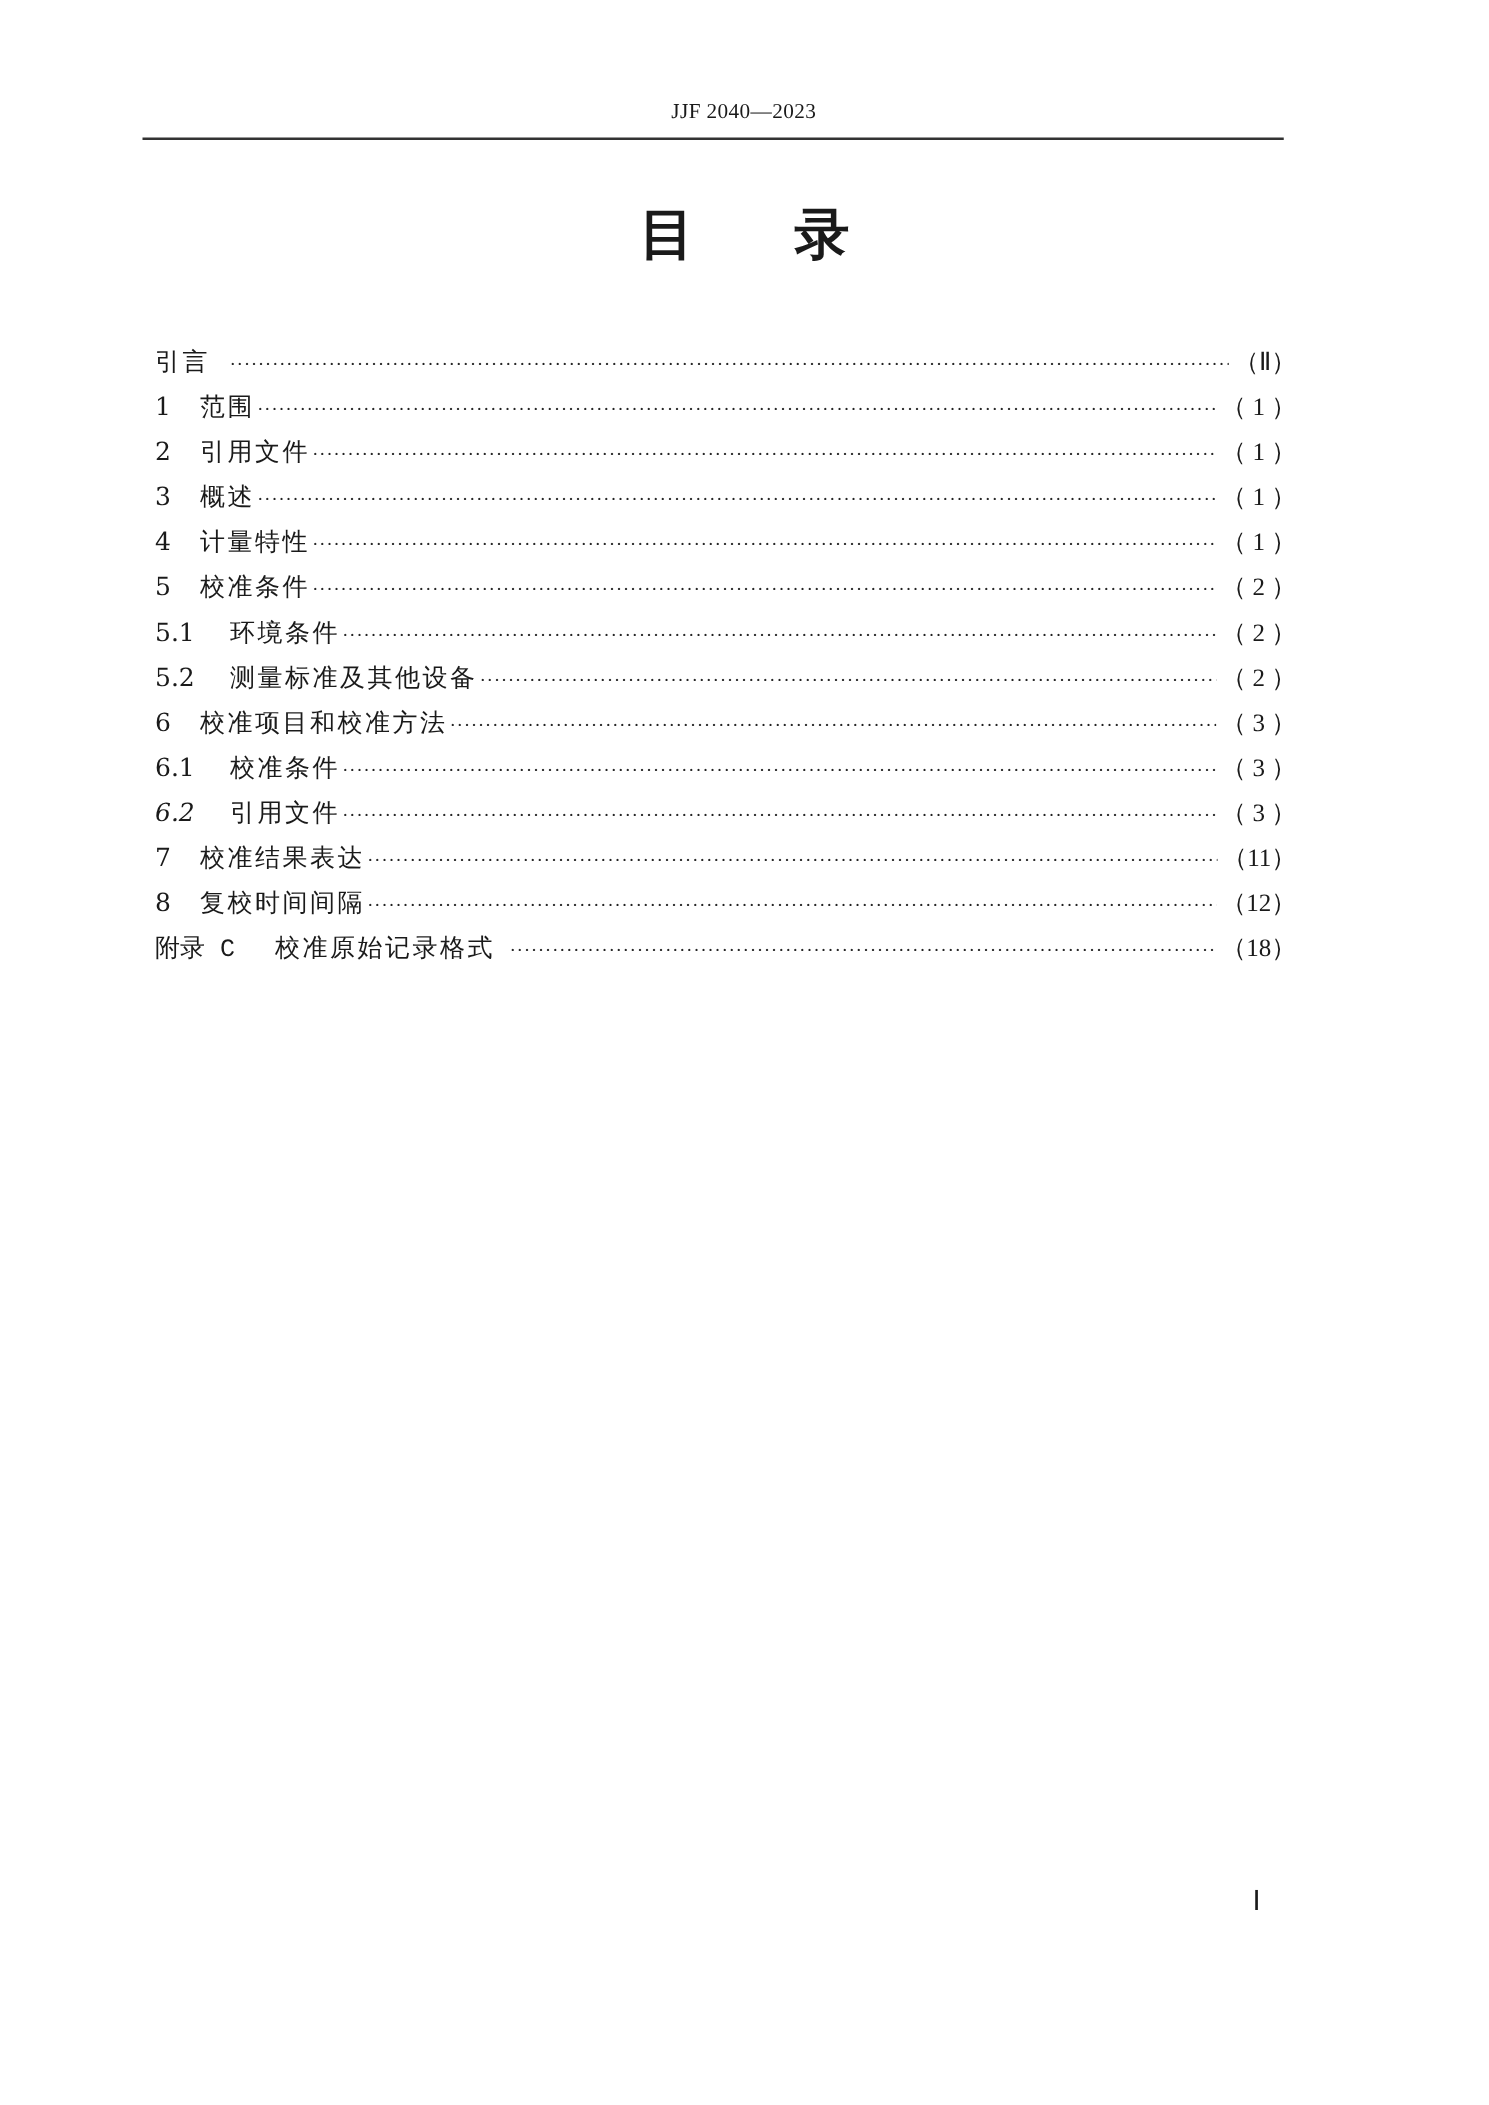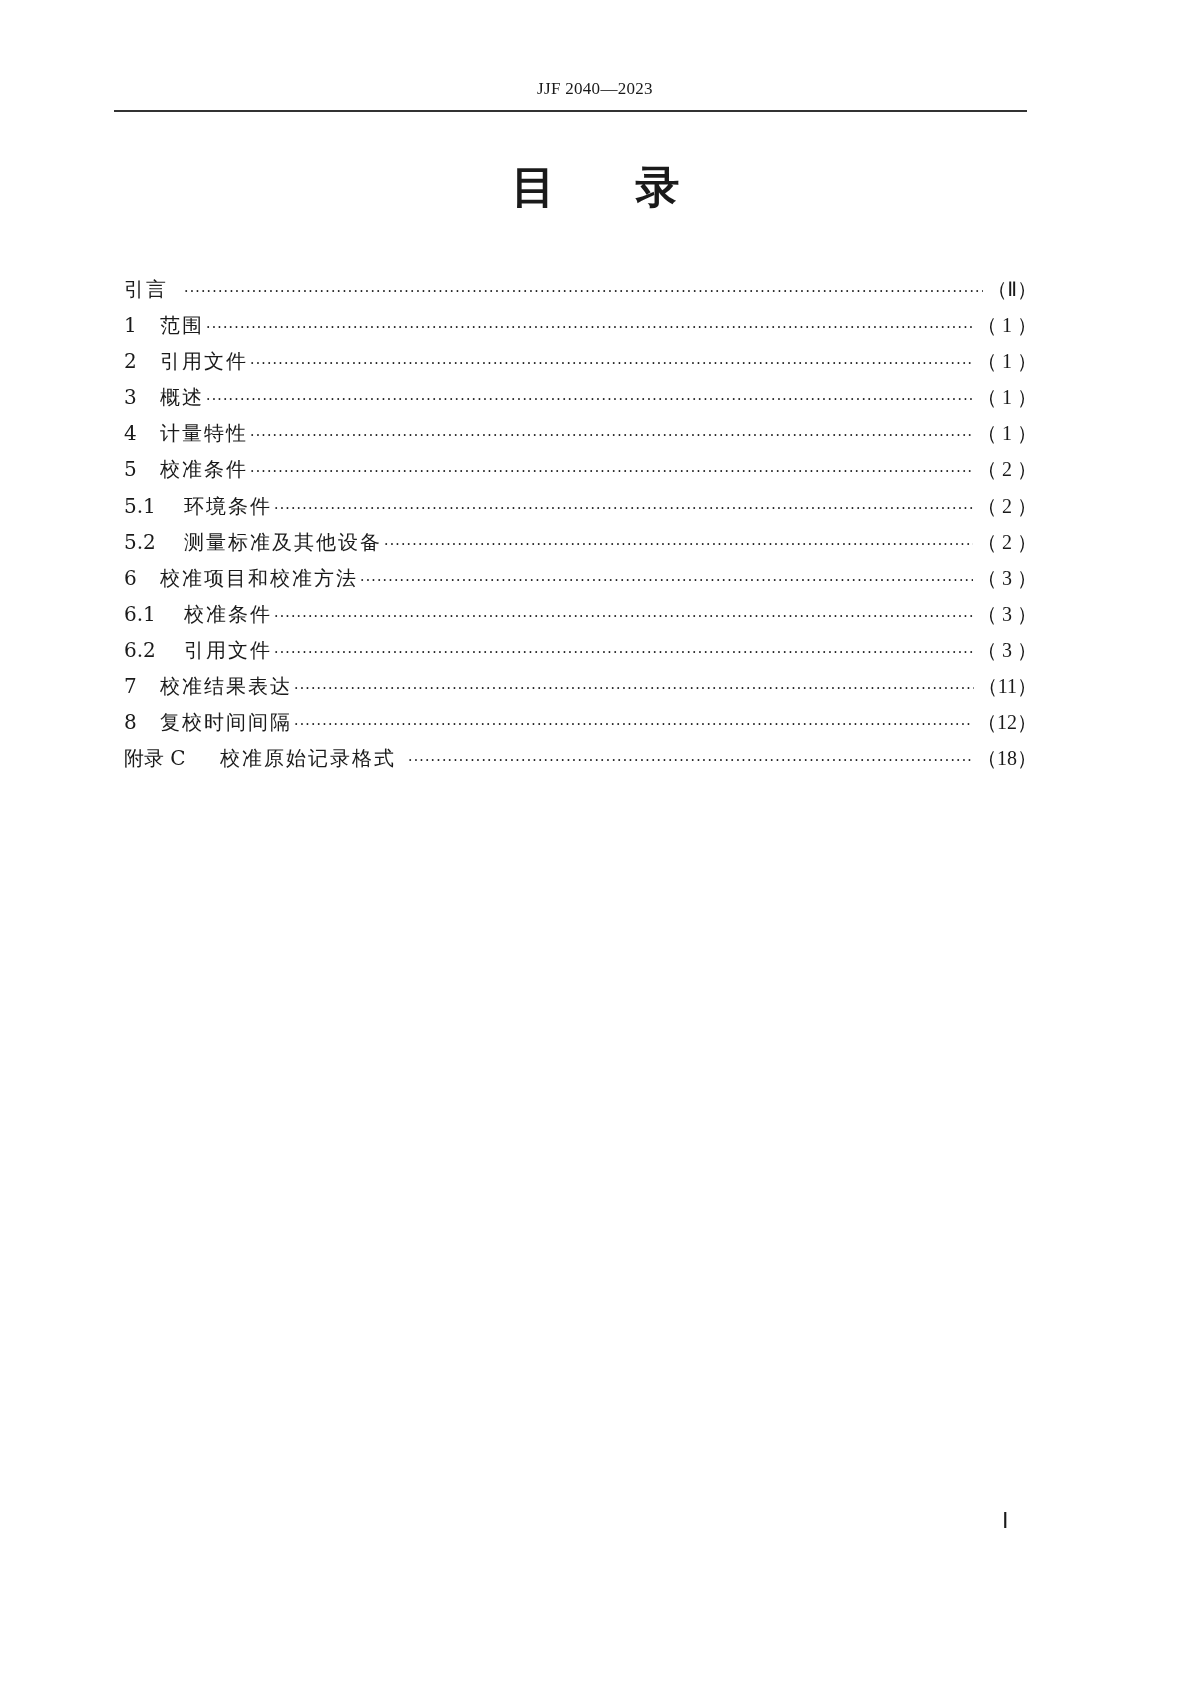--- a/index.html
+++ b/index.html
@@ -87,38 +87,38 @@
       <span class="dots" style="margin-left: 2px;"></span>
       <span class="page">（ 3 ）</span>
     </div>
     <div class="row">
       <span class="num" style="width: 60px;">6.1</span>
       <span class="label">校准条件</span>
       <span class="dots" style="margin-left: 2px;"></span>
       <span class="page">（ 3 ）</span>
     </div>
     <div class="row">
-      <span class="num" style="width: 60px;">6.2</span>
+      <span class="num" style="width: 60px; font-style: italic;">6.2</span>
       <span class="label">引用文件</span>
       <span class="dots" style="margin-left: 2px;"></span>
       <span class="page">（ 3 ）</span>
     </div>
     <div class="row">
       <span class="num" style="width: 36px;">7</span>
       <span class="label">校准结果表达</span>
       <span class="dots" style="margin-left: 2px;"></span>
       <span class="page">（11）</span>
     </div>
     <div class="row">
       <span class="num" style="width: 36px;">8</span>
       <span class="label">复校时间间隔</span>
       <span class="dots" style="margin-left: 2px;"></span>
       <span class="page">（12）</span>
     </div>
     <div class="row">
-      <span class="num" style="width: 96px;">附录 C</span>
+      <span class="num" style="width: 96px; font-family: Liberation Mono, monospace;">附录 C</span>
       <span class="label">校准原始记录格式</span>
       <span class="dots" style="margin-left: 12px;"></span>
       <span class="page">（18）</span>
     </div>
   </div>
 
 <div class="footer-page">Ⅰ</div>
 
 </body></html>

